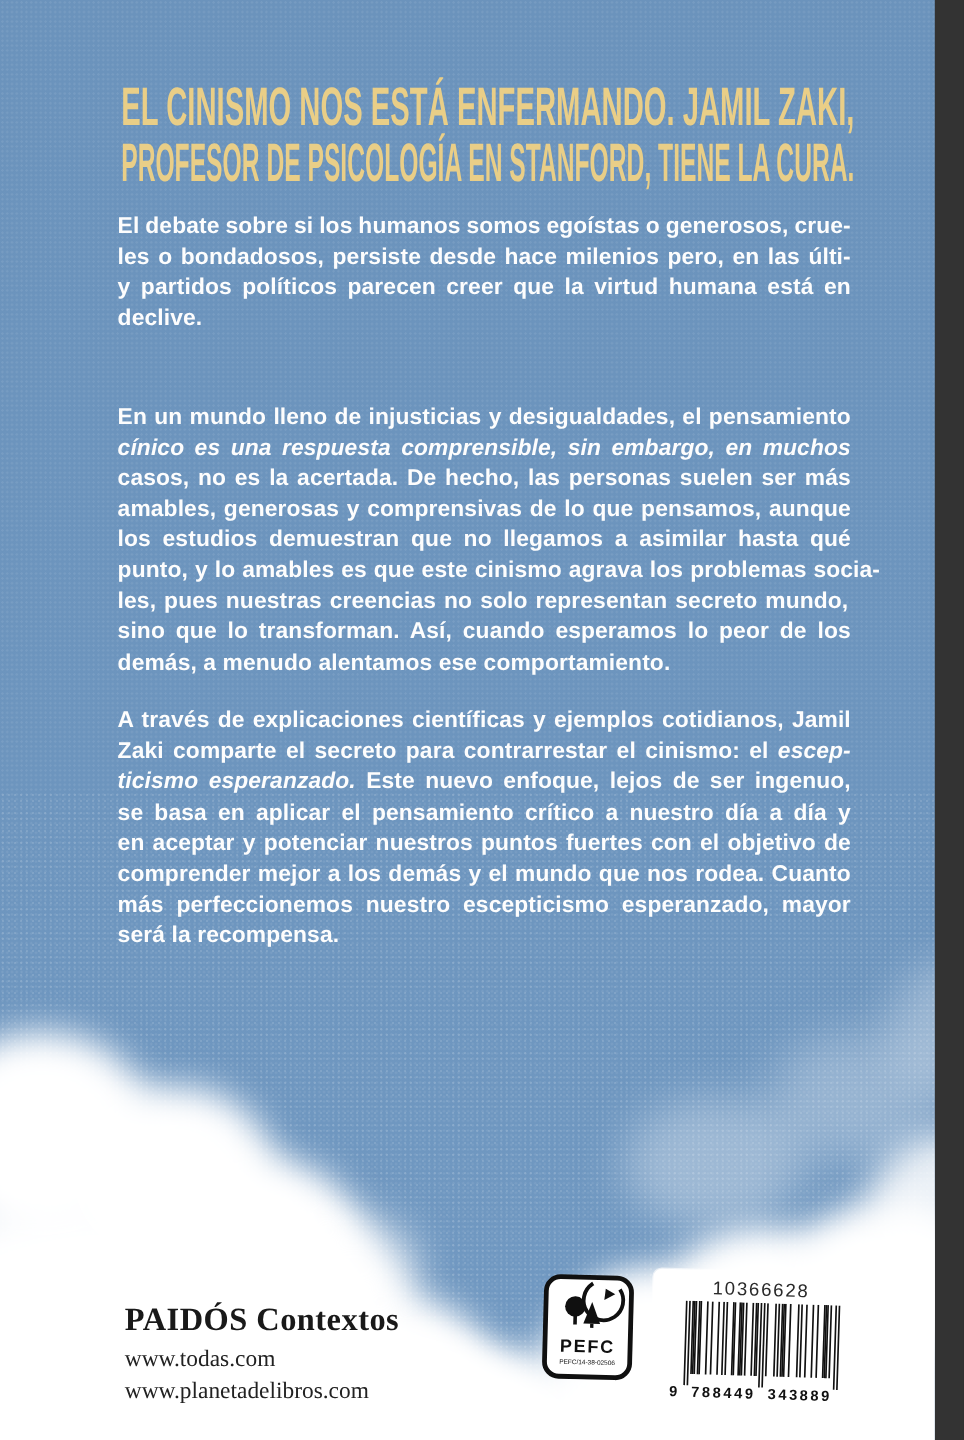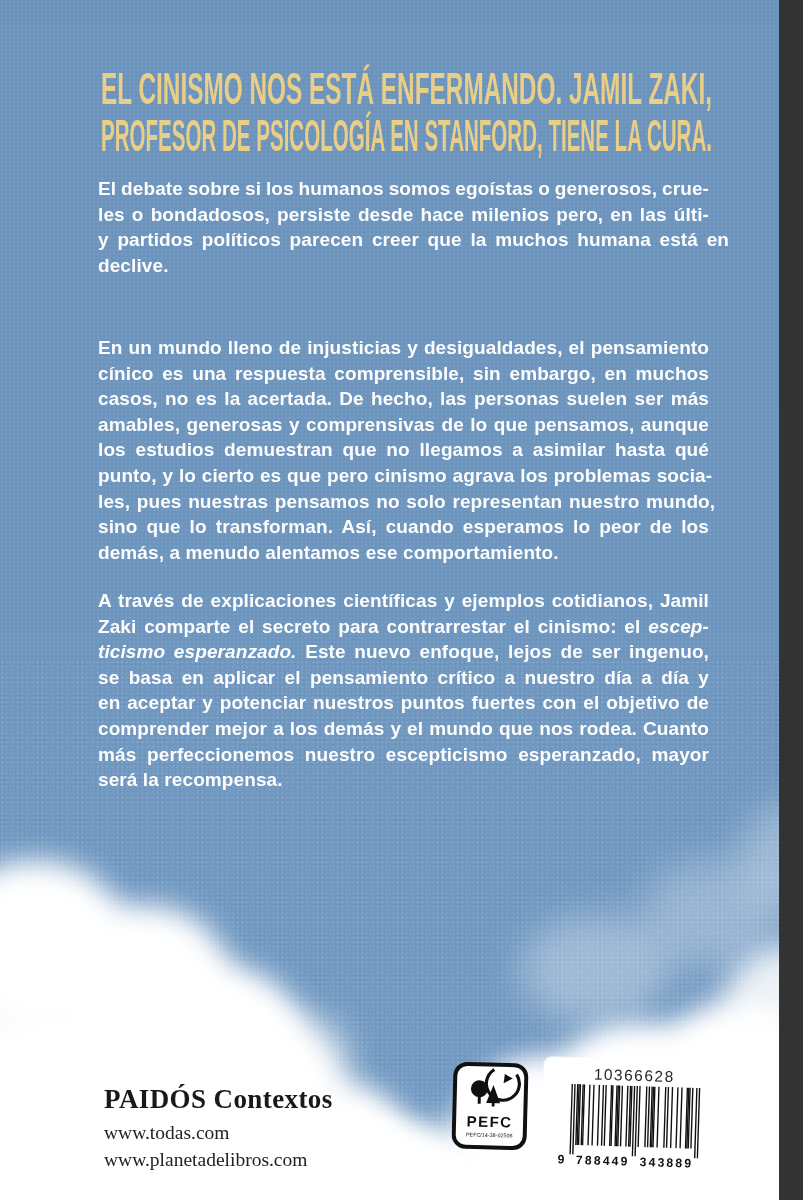--- a/index.html
+++ b/index.html
@@ -107,31 +107,31 @@
   <div class="cloud c17"></div>
 
   <svg class="headline" viewBox="0 0 614 100" overflow="visible">
     <text x="0" y="44" textLength="611" lengthAdjust="spacingAndGlyphs">EL CINISMO NOS ESTÁ ENFERMANDO. JAMIL ZAKI,</text>
     <text x="0" y="91" textLength="611" lengthAdjust="spacingAndGlyphs">PROFESOR DE PSICOLOGÍA EN STANFORD, TIENE LA CURA.</text>
   </svg>
 
   <div class="copy para p1">
       <div class="line" style="display: block; word-spacing: -0.4625px;">El debate sobre si los humanos somos egoístas o generosos, crue-</div>
       <div class="line" style="display: block; word-spacing: 1.74375px;">les o bondadosos, persiste desde hace milenios pero, en las últi-</div>
-      <div class="line" style="display: block; word-spacing: 3.34531px;">y partidos políticos parecen creer que la muchos humana está en</div>
+      <div class="line" style="display: block; word-spacing: 3.34531px;">y partidos políticos parecen creer que la virtud humana está en</div>
       <div class="line last" style="display: block;">declive.</div>
     </div>
   <div class="copy para p2">
       <div class="line" style="display: block; word-spacing: 0.663194px;">En un mundo lleno de injusticias y desigualdades, el pensamiento</div>
-      <div class="line" style="display: block; word-spacing: 3.29688px;">cínico es una respuesta comprensible, sin embargo, en muchos</div>
+      <div class="line" style="display: block; word-spacing: 3.29688px; font-style: italic;">cínico es una respuesta comprensible, sin embargo, en muchos</div>
       <div class="line" style="display: block; word-spacing: 1.88068px;">casos, no es la acertada. De hecho, las personas suelen ser más</div>
       <div class="line" style="display: block; word-spacing: 1.04883px;">amables, generosas y comprensivas de lo que pensamos, aunque</div>
       <div class="line" style="display: block; word-spacing: 4.33854px;">los estudios demuestran que no llegamos a asimilar hasta qué</div>
-      <div class="line" style="display: block; word-spacing: 0.423295px;">punto, y lo cierto es que pero cinismo agrava los problemas socia-</div>
-      <div class="line" style="display: block; word-spacing: 1.2793px;">les, pues nuestras pensamos no solo representan nuestro mundo,</div>
+      <div class="line" style="display: block; word-spacing: 0.423295px;">punto, y lo amables es que este cinismo agrava los problemas socia-</div>
+      <div class="line" style="display: block; word-spacing: 1.2793px;">les, pues nuestras creencias no solo representan secreto mundo,</div>
       <div class="line" style="display: block; word-spacing: 3.65313px;">sino que lo transforman. Así, cuando esperamos lo peor de los</div>
       <div class="line last" style="display: block;">demás, a menudo alentamos ese comportamiento.</div>
     </div>
   <div class="copy para p3">
       <div class="line" style="display: block; word-spacing: 1.45312px;">A través de explicaciones científicas y ejemplos cotidianos, Jamil</div>
       <div class="line" style="display: block; word-spacing: 2.39583px;"><span>Zaki comparte el secreto para contrarrestar el cinismo: el </span><span class="it">escep-</span></div>
       <div class="line" style="display: block; word-spacing: 3.27539px;"><span class="it">ticismo esperanzado.</span><span> Este nuevo enfoque, lejos de ser ingenuo,</span></div>
       <div class="line" style="display: block; word-spacing: 3.92839px;">se basa en aplicar el pensamiento crítico a nuestro día a día y</div>
       <div class="line" style="display: block; word-spacing: 1.43125px;">en aceptar y potenciar nuestros puntos fuertes con el objetivo de</div>
       <div class="line" style="display: block; word-spacing: 0.666193px;">comprender mejor a los demás y el mundo que nos rodea. Cuanto</div>

